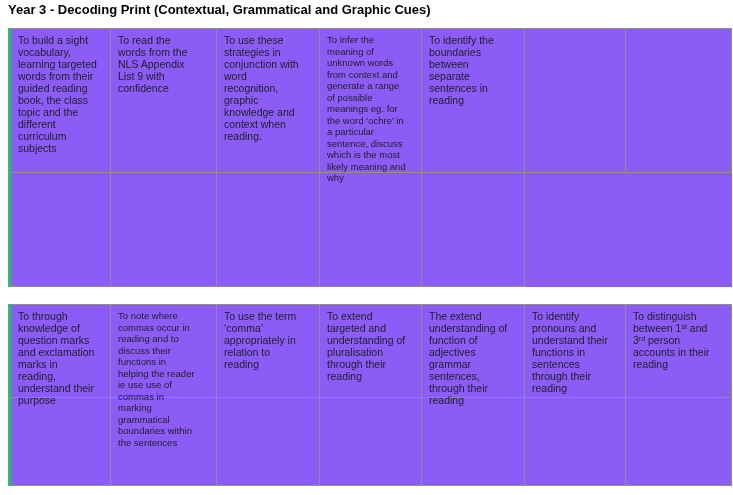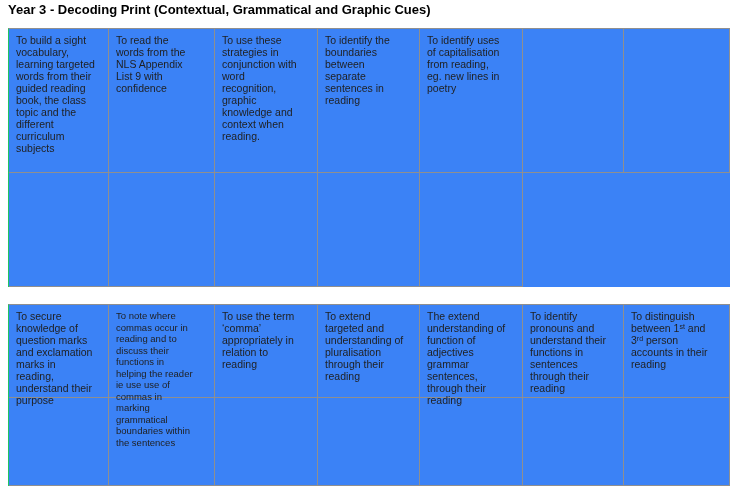--- a/index.html
+++ b/index.html
@@ -18,22 +18,22 @@
     font-weight: bold;
     color: #000000;
     white-space: nowrap;
   }
   .obj-table {
     position: absolute;
     left: 8px;
     display: grid;
     grid-template-columns: 100px 106px 103px 102px 103px 101px 106px;
     border-top: 1px solid #8f8f8f;
-    border-left: 1px solid #22c55e;
-    background: #3b82f6;
+    border-left: 3px solid #22c55e;
+    background: #8b5cf6;
   }
   .table-top    { top: 28px;  grid-template-rows: 144px 114px; }
   .table-bottom { top: 304px; grid-template-rows: 93px  88px;  }
   .cell {
     border-right: 1px solid #8f8f8f;
     border-bottom: 1px solid #8f8f8f;
     overflow: visible;
     background: transparent;
   }
   .cell-text {
@@ -84,46 +84,54 @@
 strategies in
 conjunction with
 word
 recognition,
 graphic
 knowledge and
 context when
 reading.</div>
   </div>
   <div class="cell">
+    <div class="cell-text small">To infer the
+meaning of
+unknown words
+from context and
+generate a range
+of possible
+meanings eg. for
+the word ‘ochre’ in
+a particular
+sentence, discuss
+which is the most
+likely meaning and
+why</div>
+  </div>
+  <div class="cell">
     <div class="cell-text">To identify the
 boundaries
 between
 separate
 sentences in
 reading</div>
-  </div>
-  <div class="cell">
-    <div class="cell-text">To identify uses
-of capitalisation
-from reading,
-eg. new lines in
-poetry</div>
   </div>
   <div class="cell"></div>
   <div class="cell"></div>
   <div class="cell"></div>
   <div class="cell"></div>
   <div class="cell"></div>
   <div class="cell"></div>
   <div class="cell"></div>
 </div>
 
 <div class="obj-table table-bottom">
   <div class="cell">
-    <div class="cell-text">To secure
+    <div class="cell-text">To through
 knowledge of
 question marks
 and exclamation
 marks in
 reading,
 understand their
 purpose</div>
   </div>
   <div class="cell">
     <div class="cell-text small">To note where

